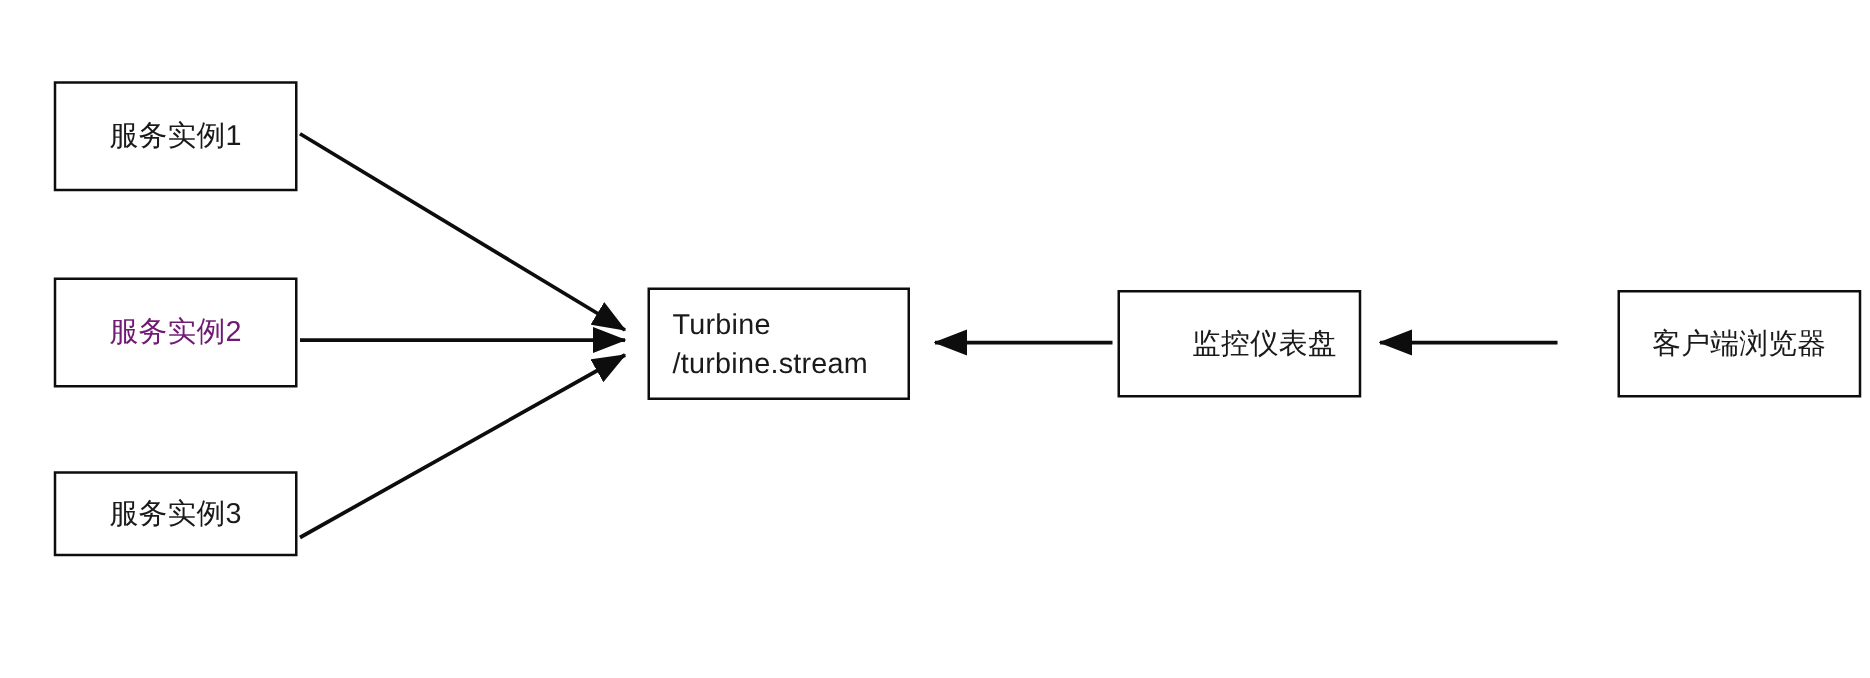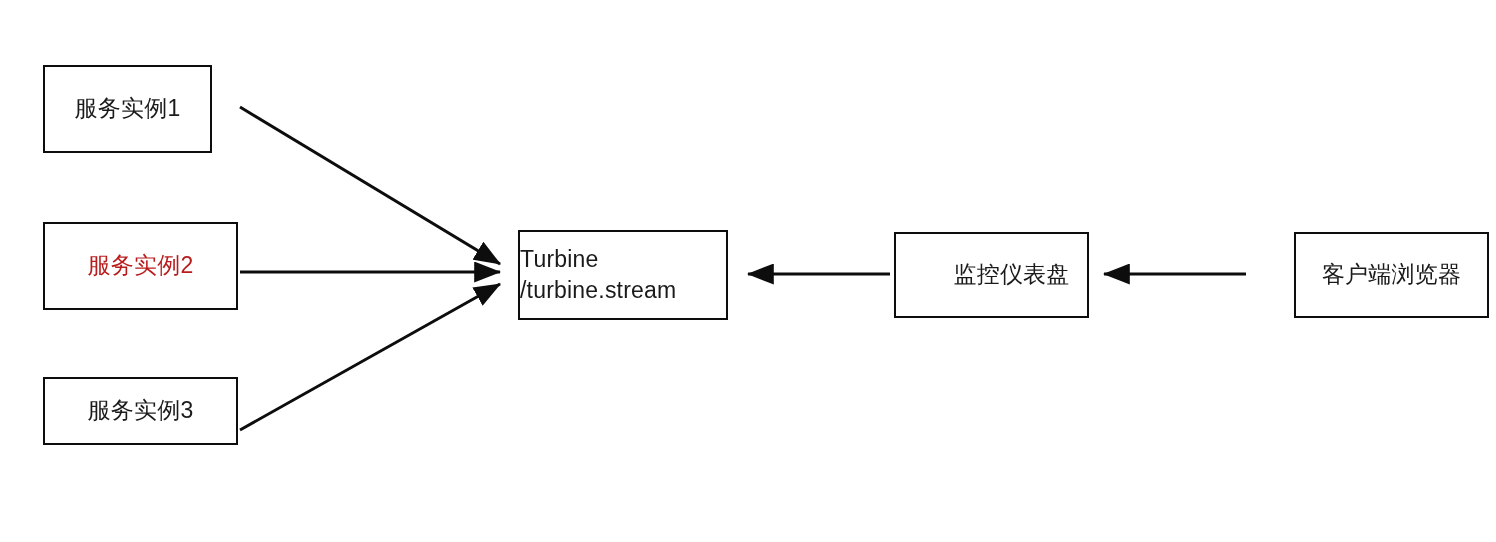--- a/index.html
+++ b/index.html
@@ -30,20 +30,21 @@
     letter-spacing: 0.2px;
     white-space: pre-line;
   }
   .node.center-text {
     justify-content: center;
     text-align: center;
   }
   .node.left-text {
     justify-content: flex-start;
     text-align: left;
+    padding-left: 18px;
   }
   .node-label {
     display: block;
   }
   svg.edges {
     position: absolute;
     left: 0;
     top: 0;
     width: 1496px;
     height: 542px;
@@ -64,22 +65,22 @@
     <g id="edge-group">
         <line x1="240" y1="107" x2="500" y2="264" stroke="#0d0d0d" stroke-width="3" marker-end="url(#arrowhead)"></line>
         <line x1="240" y1="272" x2="500" y2="272" stroke="#0d0d0d" stroke-width="3" marker-end="url(#arrowhead)"></line>
         <line x1="240" y1="430" x2="500" y2="284" stroke="#0d0d0d" stroke-width="3" marker-end="url(#arrowhead)"></line>
         <line x1="890" y1="274" x2="748" y2="274" stroke="#0d0d0d" stroke-width="3" marker-end="url(#arrowhead)"></line>
         <line x1="1246" y1="274" x2="1104" y2="274" stroke="#0d0d0d" stroke-width="3" marker-end="url(#arrowhead)"></line>
       </g>
   </svg>
 
   <div id="node-layer">
-      <div class="node center-text" style="left: 43px; top: 65px; width: 169px; height: 88px; border-color: rgb(13, 13, 13); color: rgb(26, 26, 26);"><span class="node-label">服务实例1</span></div>
-      <div class="node center-text" style="left: 43px; top: 222px; width: 195px; height: 88px; border-color: rgb(13, 13, 13); color: #b91c1c;"><span class="node-label">服务实例2</span></div>
+      <div class="node center-text" style="left: 43px; top: 65px; width: 195px; height: 88px; border-color: rgb(13, 13, 13); color: rgb(26, 26, 26);"><span class="node-label">服务实例1</span></div>
+      <div class="node center-text" style="left: 43px; top: 222px; width: 195px; height: 88px; border-color: rgb(13, 13, 13); color: #701a75;"><span class="node-label">服务实例2</span></div>
       <div class="node center-text" style="left: 43px; top: 377px; width: 195px; height: 68px; border-color: rgb(13, 13, 13); color: rgb(26, 26, 26);"><span class="node-label">服务实例3</span></div>
       <div class="node left-text" style="left: 518px; top: 230px; width: 210px; height: 90px; border-color: rgb(13, 13, 13); color: rgb(26, 26, 26);"><span class="node-label">Turbine
 /turbine.stream</span></div>
       <div class="node center-text" style="left: 894px; top: 232px; width: 195px; height: 86px; border-color: rgb(13, 13, 13); color: rgb(26, 26, 26); padding-left: 40px;"><span class="node-label">监控仪表盘</span></div>
       <div class="node center-text" style="left: 1256px; top: 232px; width: 195px; height: 86px; border-color: rgb(13, 13, 13); color: rgb(26, 26, 26); margin-left: 38px;"><span class="node-label">客户端浏览器</span></div>
     </div>
 
 </div>
 
 </body></html>

